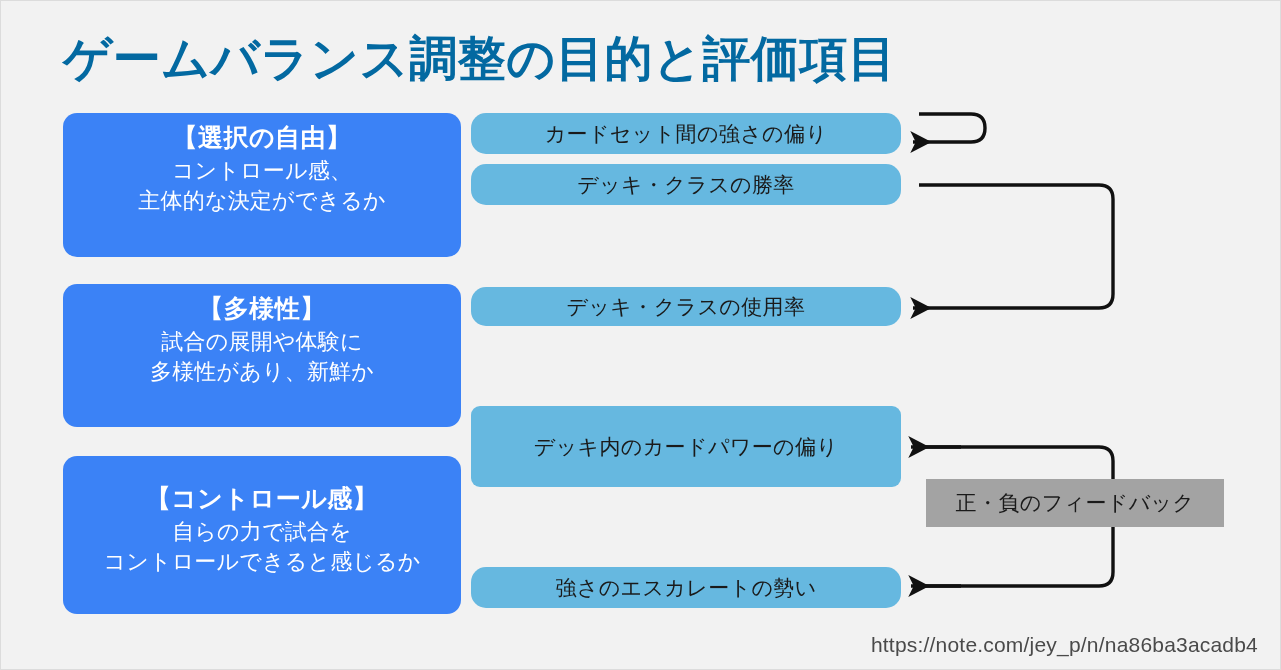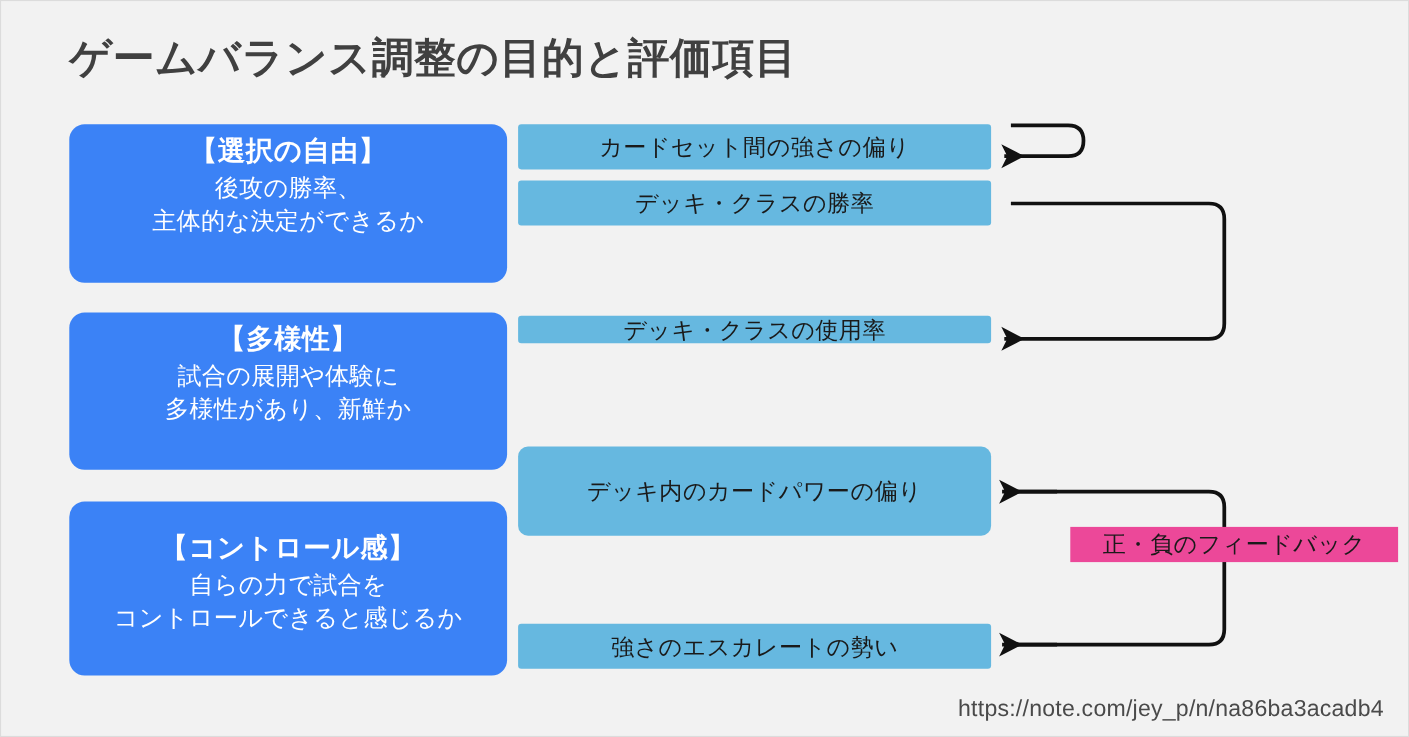--- a/index.html
+++ b/index.html
@@ -21,23 +21,23 @@
     box-sizing: border-box;
     border: 1px solid #dcdcdc;
     overflow: hidden;
   }
 
   
   #slide-title {
     position: absolute;
     left: 62px;
     top: 26px;
-    font-size: 38px;
+    font-size: 48px;
     font-weight: bold;
-    color: #404040;
+    color: #0369a1;
     letter-spacing: 0.5px;
     white-space: nowrap;
   }
 
   
   .principle-card {
     position: absolute;
     left: 62px;
     width: 398px;
     background: #3b82f6;
@@ -66,45 +66,45 @@
   #card-freedom  { top: 112px; height: 144px; }
   #card-variety  { top: 283px; height: 143px; }
   #card-control  { top: 455px; height: 158px; padding-top: 26px; }
 
   
   .metric-chip {
     position: absolute;
     left: 470px;
     width: 430px;
     background: #66b8e0;
-    border-radius: 3px;
+    border-radius: 15px;
     box-sizing: border-box;
     color: #1a1a1a;
     font-size: 21px;
     letter-spacing: 0.4px;
     display: flex;
     align-items: center;
     justify-content: center;
     white-space: nowrap;
   }
   #chip-setbias    { top: 112px; height: 41px; }
   #chip-winrate    { top: 163px; height: 41px; }
-  #chip-usagerate  { top: 286px; height: 25px; }
+  #chip-usagerate  { top: 286px; height: 39px; }
   #chip-cardpower  { top: 405px; height: 81px; border-radius: 9px; }
   #chip-turnorder  { top: 514px; height: 43px; }
   #chip-escalation { top: 566px; height: 41px; }
 
   
   #chip-feedback {
     position: absolute;
-    left: 972px;
+    left: 925px;
     top: 478px;
     width: 298px;
-    height: 32px;
-    background: #ec4899;
+    height: 48px;
+    background: #a3a3a3;
     color: #1a1a1a;
     font-size: 21px;
     letter-spacing: 0.4px;
     display: flex;
     align-items: center;
     justify-content: center;
     white-space: nowrap;
     z-index: 5;
   }
 
@@ -132,21 +132,21 @@
 </head>
 <body>
 
 <div id="slide">
 
   <div id="slide-title">ゲームバランス調整の目的と評価項目</div>
 
   <div class="principle-card" id="card-freedom">
     <div class="p-title">【選択の自由】</div>
     <div class="p-desc">
-      <div>後攻の勝率、</div>
+      <div>コントロール感、</div>
       <div>主体的な決定ができるか</div>
     </div>
   </div>
 
   <div class="principle-card" id="card-variety">
     <div class="p-title">【多様性】</div>
     <div class="p-desc">
       <div>試合の展開や体験に</div>
       <div>多様性があり、新鮮か</div>
     </div>

